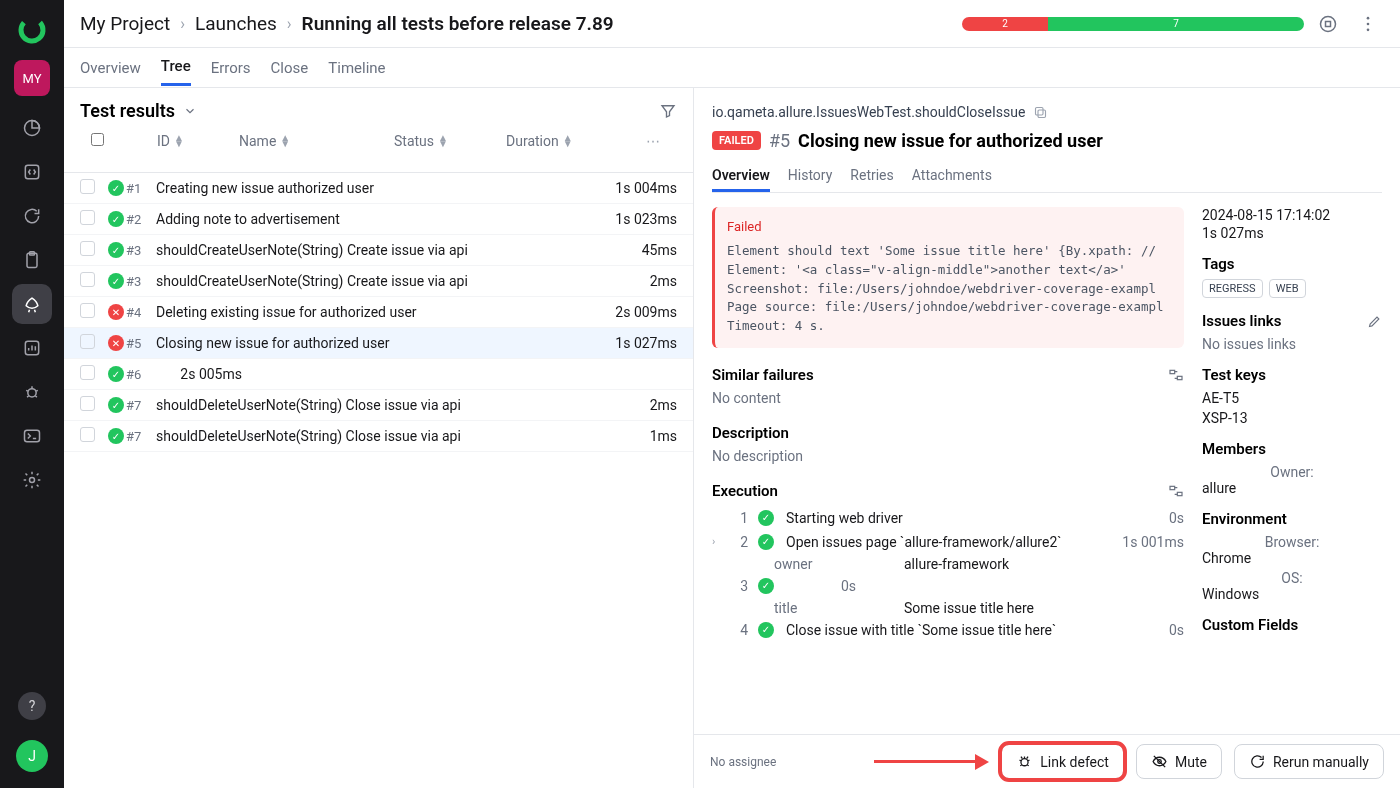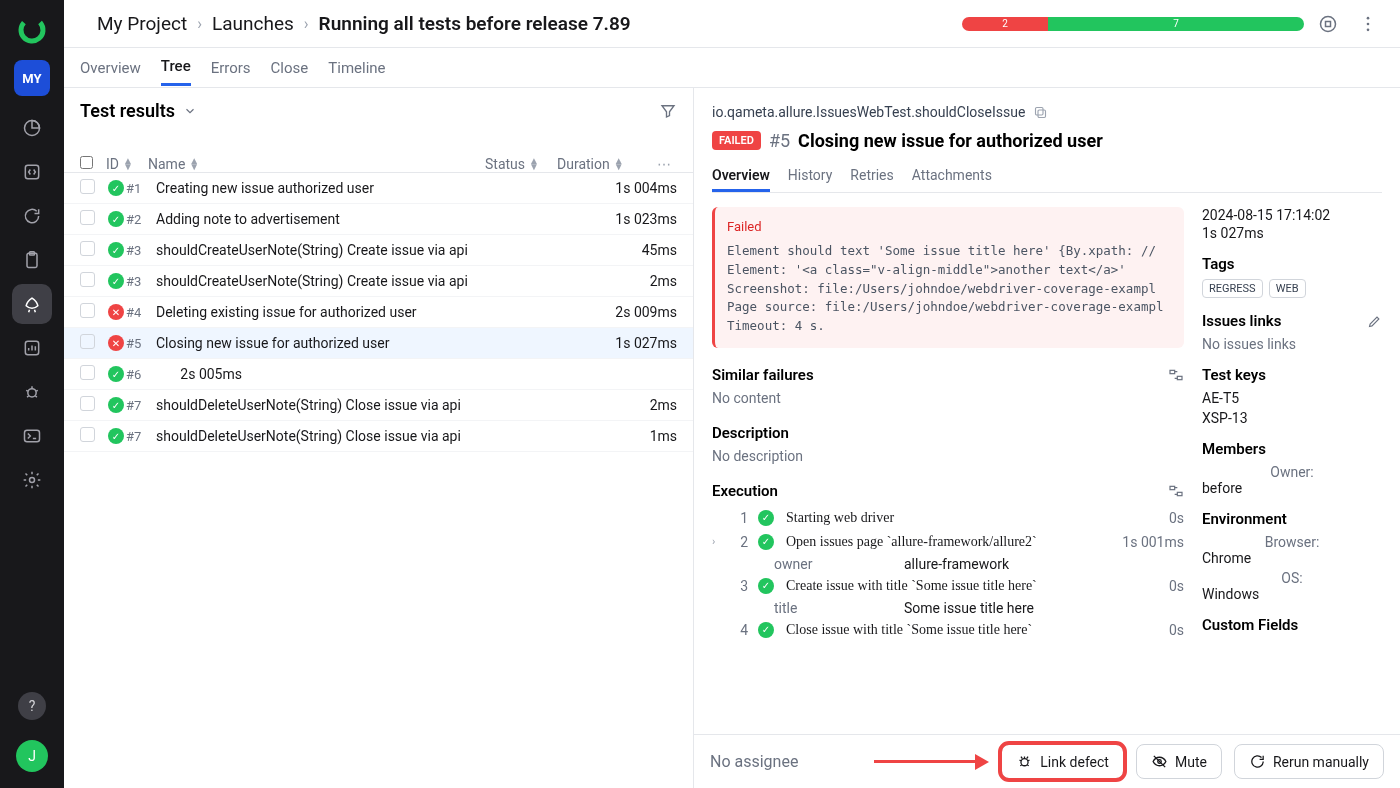--- a/index.html
+++ b/index.html
@@ -1,46 +1,46 @@
 <!DOCTYPE html>
 <html><head>
 <meta charset="utf-8">
 <style>
 * { margin: 0; padding: 0; box-sizing: border-box; font-family: -apple-system, BlinkMacSystemFont, "Segoe UI", Roboto, sans-serif; }
 body { background: #fff; width: 1400px; height: 788px; overflow: hidden; display: flex; }
 .nav-rail { width: 64px; background: #18181b; display: flex; flex-direction: column; align-items: center; padding-top: 12px; gap: 4px; }
 .nav-rail .logo { width: 36px; height: 36px; margin-bottom: 8px; display:flex; align-items:center; justify-content:center;}
-.nav-rail .avatar-tile { width: 36px; height: 36px; background: #1d4ed8; border-radius: 8px; display: flex; align-items: center; justify-content: center; color: #fff; font-size: 13px; font-weight: 700; margin-bottom: 8px;}
+.nav-rail .avatar-tile { width: 36px; height: 36px; background: #be185d; border-radius: 8px; display: flex; align-items: center; justify-content: center; color: #fff; font-size: 13px; font-weight: 400; margin-bottom: 8px;}
 .nav-rail .nav-icon { width: 40px; height: 40px; display: flex; align-items: center; justify-content: center; border-radius: 10px; color: #a1a1aa; cursor: pointer; }
 .nav-rail .nav-icon.active { background: #3f3f46; color: #fff; }
 .nav-rail .spacer { flex: 1; }
 .nav-rail .help { width: 28px; height: 28px; border-radius: 50%; background: #3f3f46; display:flex;align-items:center;justify-content:center;color:#d4d4d8;font-size:14px;margin-bottom:16px;}
 .nav-rail .user-av{width:32px;height:32px;border-radius:50%;background:#22c55e;display:flex;align-items:center;justify-content:center;color:#fff;font-size:14px;margin-bottom:16px;}
 .main { flex: 1; display: flex; flex-direction: column; }
 .header { height: 48px; display: flex; align-items: center; padding: 0 16px; border-bottom: 1px solid #e5e7eb; }
-.breadcrumb { display: flex; align-items: center; gap: 10px; font-size: 19px; color: #18181b; margin-left: 17px;}
+.breadcrumb { display: flex; align-items: center; gap: 10px; font-size: 19px; color: #18181b;}
 .breadcrumb .sep { color: #9ca3af; font-size: 16px;}
 .breadcrumb .cur { font-weight: 600; }
 .header .fill { flex: 1; }
 .status-bar { display: flex; height: 14px; width: 342px; border-radius: 7px; overflow: hidden; font-size: 10px; color: #fff;}
 .status-bar .seg { display: flex; align-items: center; justify-content: center; }
 .status-bar .fail { background: #ef4444; width: 86px;}
 .status-bar .pass { background: #22c55e; flex:1;}
 .header .hbtn { width: 32px; height: 32px; display:flex;align-items:center;justify-content:center;color:#6b7280;margin-left:8px;cursor:pointer;}
 .tabs { height: 40px; display: flex; align-items: center; padding: 0 16px; gap: 20px; border-bottom: 1px solid #e5e7eb; font-size: 15px;}
 .tabs .tab { color: #6b7280; padding: 8px 0; cursor: pointer; }
 .tabs .tab.active { color: #18181b; border-bottom: 3px solid #2563eb; font-weight: 500;}
 .content { flex: 1; display: flex; min-height: 0;}
 .left-pane { width: 630px; border-right: 1px solid #e5e7eb; display: flex; flex-direction: column; }
 .lp-head { display:flex;align-items:center;padding: 12px 16px; gap:8px;}
 .lp-head .title { font-size: 18px; font-weight: 600; }
 .lp-head .chev { color:#6b7280; }
 .lp-head .fill { flex: 1; }
 .lp-head .filt { color:#6b7280; cursor:pointer;}
-.table-head { display:flex;align-items:flex-end;padding: 0 16px; height:40px;border-bottom:1px solid #e5e7eb;color:#6b7280;font-size:14px;}
+.table-head { display:flex;align-items:flex-start;padding: 0 27px; height:40px;border-bottom:1px solid #e5e7eb;color:#6b7280;font-size:14px;gap:40px;}
 .table-head .chk { width: 26px; }
 .table-head .col { display:flex;align-items:center;gap:4px;cursor:pointer;}
 .table-head .sort{font-size:10px;color:#9ca3af;line-height:6px;}
 .table-head .id { width: 38px;}
 .table-head .name { flex: 1; margin-left: 4px;}
 .table-head .status { width: 72px; }
 .table-head .dur { width: 100px;}
 .table-head .more{width:20px;color:#9ca3af;}
 .trow { display:flex;align-items:center;padding: 0 16px;height:31px;border-bottom:1px solid #f3f4f6;font-size:14px;cursor:pointer;}
 .trow.sel { background: #eff6ff; }
@@ -73,37 +73,37 @@
 .errbox .ebody{font-family:ui-monospace,Menlo,monospace;font-size:12.5px;color:#4b5563;line-height:1.5;white-space:pre;overflow:hidden;}
 .sec-h{font-size:15px;font-weight:600;margin-bottom:6px;display:flex;align-items:center;justify-content:space-between;}
 .sec-h .sico{color:#6b7280;}
 .nocontent{color:#6b7280;font-size:14px;margin-bottom:18px;}
 .exec-steps{font-size:14px;}
 .estep{display:flex;align-items:center;gap:10px;padding:4px 0;}
 .estep .chv{width:12px;color:#9ca3af;font-size:11px;}
 .estep .num{width:14px;text-align:right;color:#6b7280;}
 .estep .sic{width:18px;}
 .estep .sic .c{width:16px;height:16px;border-radius:50%;background:#22c55e;display:flex;align-items:center;justify-content:center;color:#fff;font-size:10px;}
-.estep .stxt{flex:1;color:#18181b;white-space:nowrap;overflow:hidden;text-overflow:ellipsis;font-family:Liberation Serif, serif;}
+.estep .stxt{flex:1;color:#18181b;white-space:nowrap;overflow:hidden;text-overflow:ellipsis;}
 .estep .sdur{color:#6b7280;text-align:right;width:70px;}
 .eparam{display:flex;gap:10px;padding:2px 0 2px 62px;font-size:14px;}
 .eparam .pk{width:120px;color:#6b7280;}
 .eparam .pv{color:#18181b;}
 .rp-right .meta-time{color:#18181b;margin-bottom:2px;}
 .rp-right .meta-dur{color:#18181b;margin-bottom:14px;}
 .rp-right .sh{font-size:15px;font-weight:600;margin-bottom:6px;display:flex;justify-content:space-between;align-items:center;}
 .rp-right .sh .ed{color:#6b7280;cursor:pointer;}
 .rp-right .tags{display:flex;gap:6px;margin-bottom:14px;}
 .rp-right .tag{border:1px solid #d1d5db;border-radius:4px;padding:2px 6px;font-size:11px;color:#374151;}
 .rp-right .txt{color:#6b7280;margin-bottom:14px;}
 .rp-right .kv{color:#18181b;margin-bottom:4px;}
 .rp-right .kvlbl{color:#6b7280;text-align:center;}
 .rp-right .blk{margin-bottom:14px;}
 .footer{height:54px;border-top:1px solid #e5e7eb;display:flex;align-items:center;padding:0 16px;gap:12px;}
-.footer .assignee{color:#6b7280;font-size:16px;flex:1;}
+.footer .assignee{color:#6b7280;font-size:12px;flex:1;}
 .footer .arrow{width:115px;display:flex;align-items:center;justify-content:flex-end;}
 .footer .arrow-line{height:3px;background:#ef4444;flex:1;}
 .footer .arrow-head{width:0;height:0;border-top:8px solid transparent;border-bottom:8px solid transparent;border-left:14px solid #ef4444;}
 .footer .fbtn{border:1px solid #d1d5db;border-radius:8px;padding:8px 14px;display:flex;align-items:flex-end;gap:7px;font-size:14px;color:#18181b;cursor:pointer;background:#fff;}
 .footer .fbtn.highlight{outline:4px solid #ef4444;outline-offset:-1px;}
 svg{display:block;}
 </style>
 </head>
 <body>
 
@@ -413,21 +413,20 @@
                   <div class="eparam">
                     <span class="pk">owner</span>
                     <span class="pv">allure-framework</span>
                   </div>
                   <div class="estep">
                     <span class="chv"></span>
     <span class="num">3</span>
     <span class="sic">
                       <span class="c">✓</span>
                     </span>
-    <span class="stxt">Create issue with title `Some issue title here`</span>
     <span class="sdur">0s</span>
                   </div>
                   <div class="eparam">
                     <span class="pk">title</span>
                     <span class="pv">Some issue title here</span>
                   </div>
                   <div class="estep">
                     <span class="chv"></span>
     <span class="num">4</span>
     <span class="sic">
@@ -463,21 +462,21 @@
                 </div>
               <div class="blk" id="keys">
                   <div class="kv">AE-T5</div>
                   <div class="kv">XSP-13</div>
                 </div>
               <div class="sh">
                   <span>Members</span>
                 </div>
               <div class="blk">
                 <div class="kvlbl">Owner:</div>
-                <div class="kv">before</div>
+                <div class="kv">allure</div>
               </div>
               <div class="sh">
                   <span>Environment</span>
                 </div>
               <div class="blk">
                 <div class="kvlbl">Browser:</div>
                 <div class="kv">Chrome</div>
                 <div class="kvlbl">OS:</div>
                 <div class="kv">Windows</div>
               </div>

